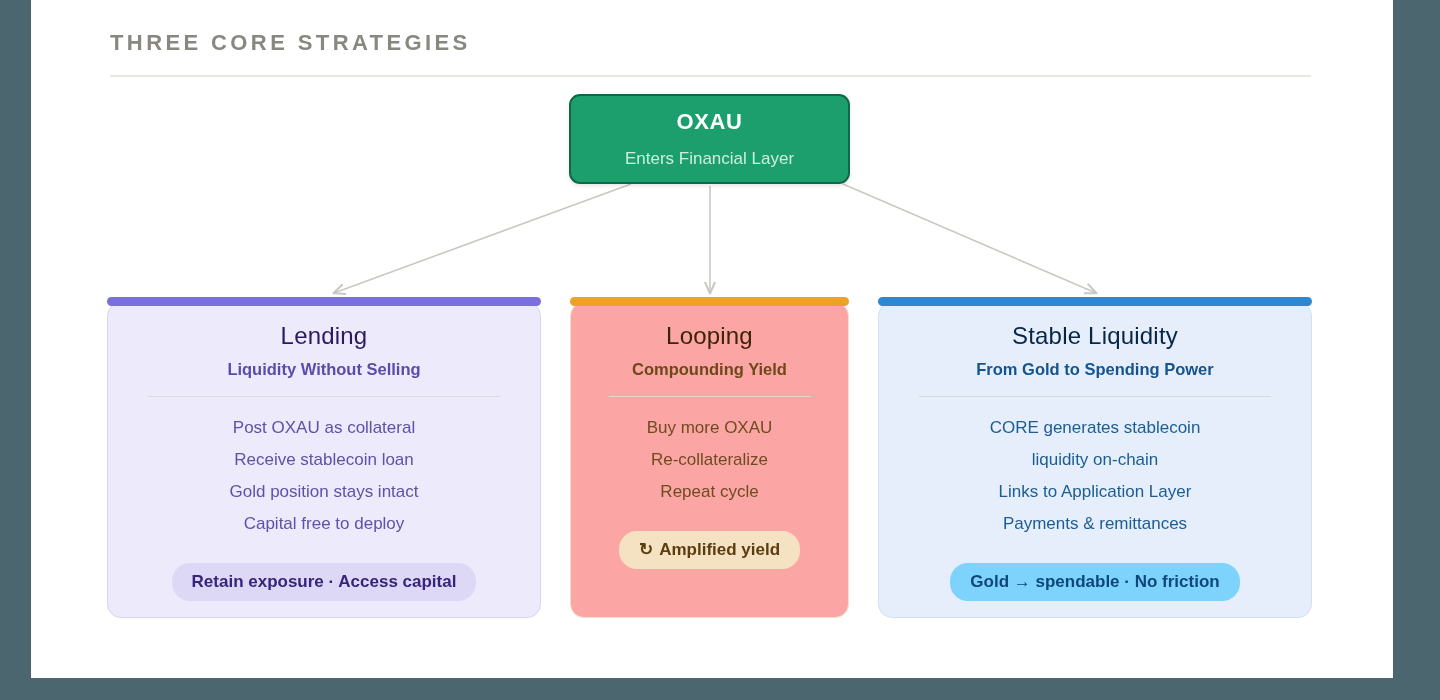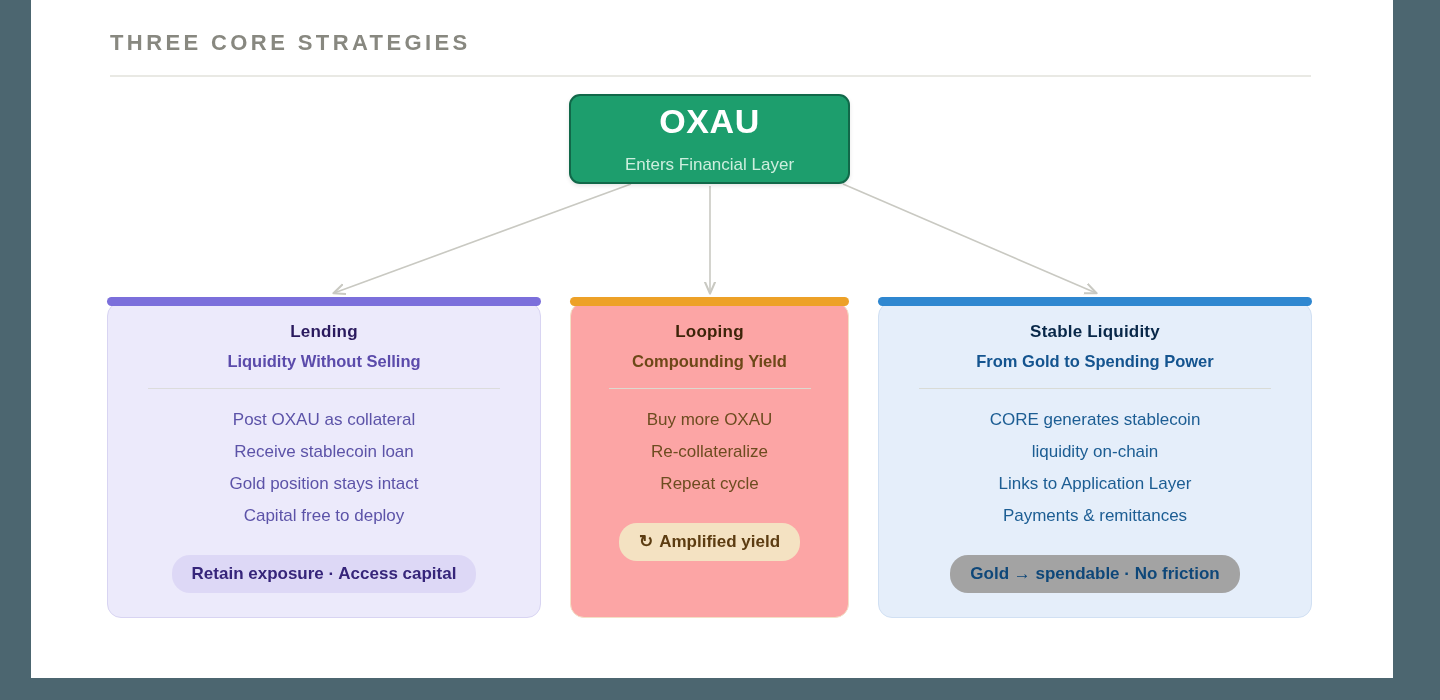--- a/index.html
+++ b/index.html
@@ -66,21 +66,21 @@
     border: 2px solid #116849;
     border-radius: 11px;
     display: flex;
     flex-direction: column;
     align-items: center;
     justify-content: center;
     box-shadow: 0 2px 4px rgba(0,0,0,0.10);
   }
 
   .root-title {
-    font-size: 34px;
+    font-size: 22px;
     font-weight: bold;
     color: #ffffff;
     letter-spacing: 0.6px;
     line-height: 1.1;
   }
 
   .root-sub {
     margin-top: 16px;
     font-size: 17px;
     color: #cdeede;
@@ -131,22 +131,22 @@
     background: #fca5a5;
     border: 1px solid #f3e0c6;
   }
   .card-wrap.c3 .card {
     width: 434px;
     background: #e5eefa;
     border: 1px solid #d1e0f3;
   }
 
   .card-title {
-    font-size: 17px;
-    font-weight: bold;
+    font-size: 24px;
+    font-weight: normal;
     line-height: 1.15;
     letter-spacing: 0.2px;
     text-align: center;
   }
 
   .card-sub {
     margin-top: 10px;
     font-size: 16.5px;
     font-weight: bold;
     line-height: 1.15;
@@ -195,21 +195,21 @@
   .card-wrap.c2 .card-sub    { color: #6d4818; }
   .card-wrap.c2 .card-divider{ background: #ddd9cf; }
   .card-wrap.c2 .card-list li{ color: #6d4c20; }
   .card-wrap.c2 .card-badge  { background: #f4e2c2; color: #5c3c11; }
 
   
   .card-wrap.c3 .card-title  { color: #082748; }
   .card-wrap.c3 .card-sub    { color: #14548f; }
   .card-wrap.c3 .card-divider{ background: #d9dbd6; }
   .card-wrap.c3 .card-list li{ color: #1c5d93; }
-  .card-wrap.c3 .card-badge  { background: #a3a3a3; color: #0e4779; }
+  .card-wrap.c3 .card-badge  { background: #7dd3fc; color: #0e4779; }
 
   .badge-glyph { margin-right: 6px; }
 </style>
 </head>
 <body>
 
 <div id="canvas">
 
   <div class="header">
     <div class="header-title">THREE CORE STRATEGIES</div>

